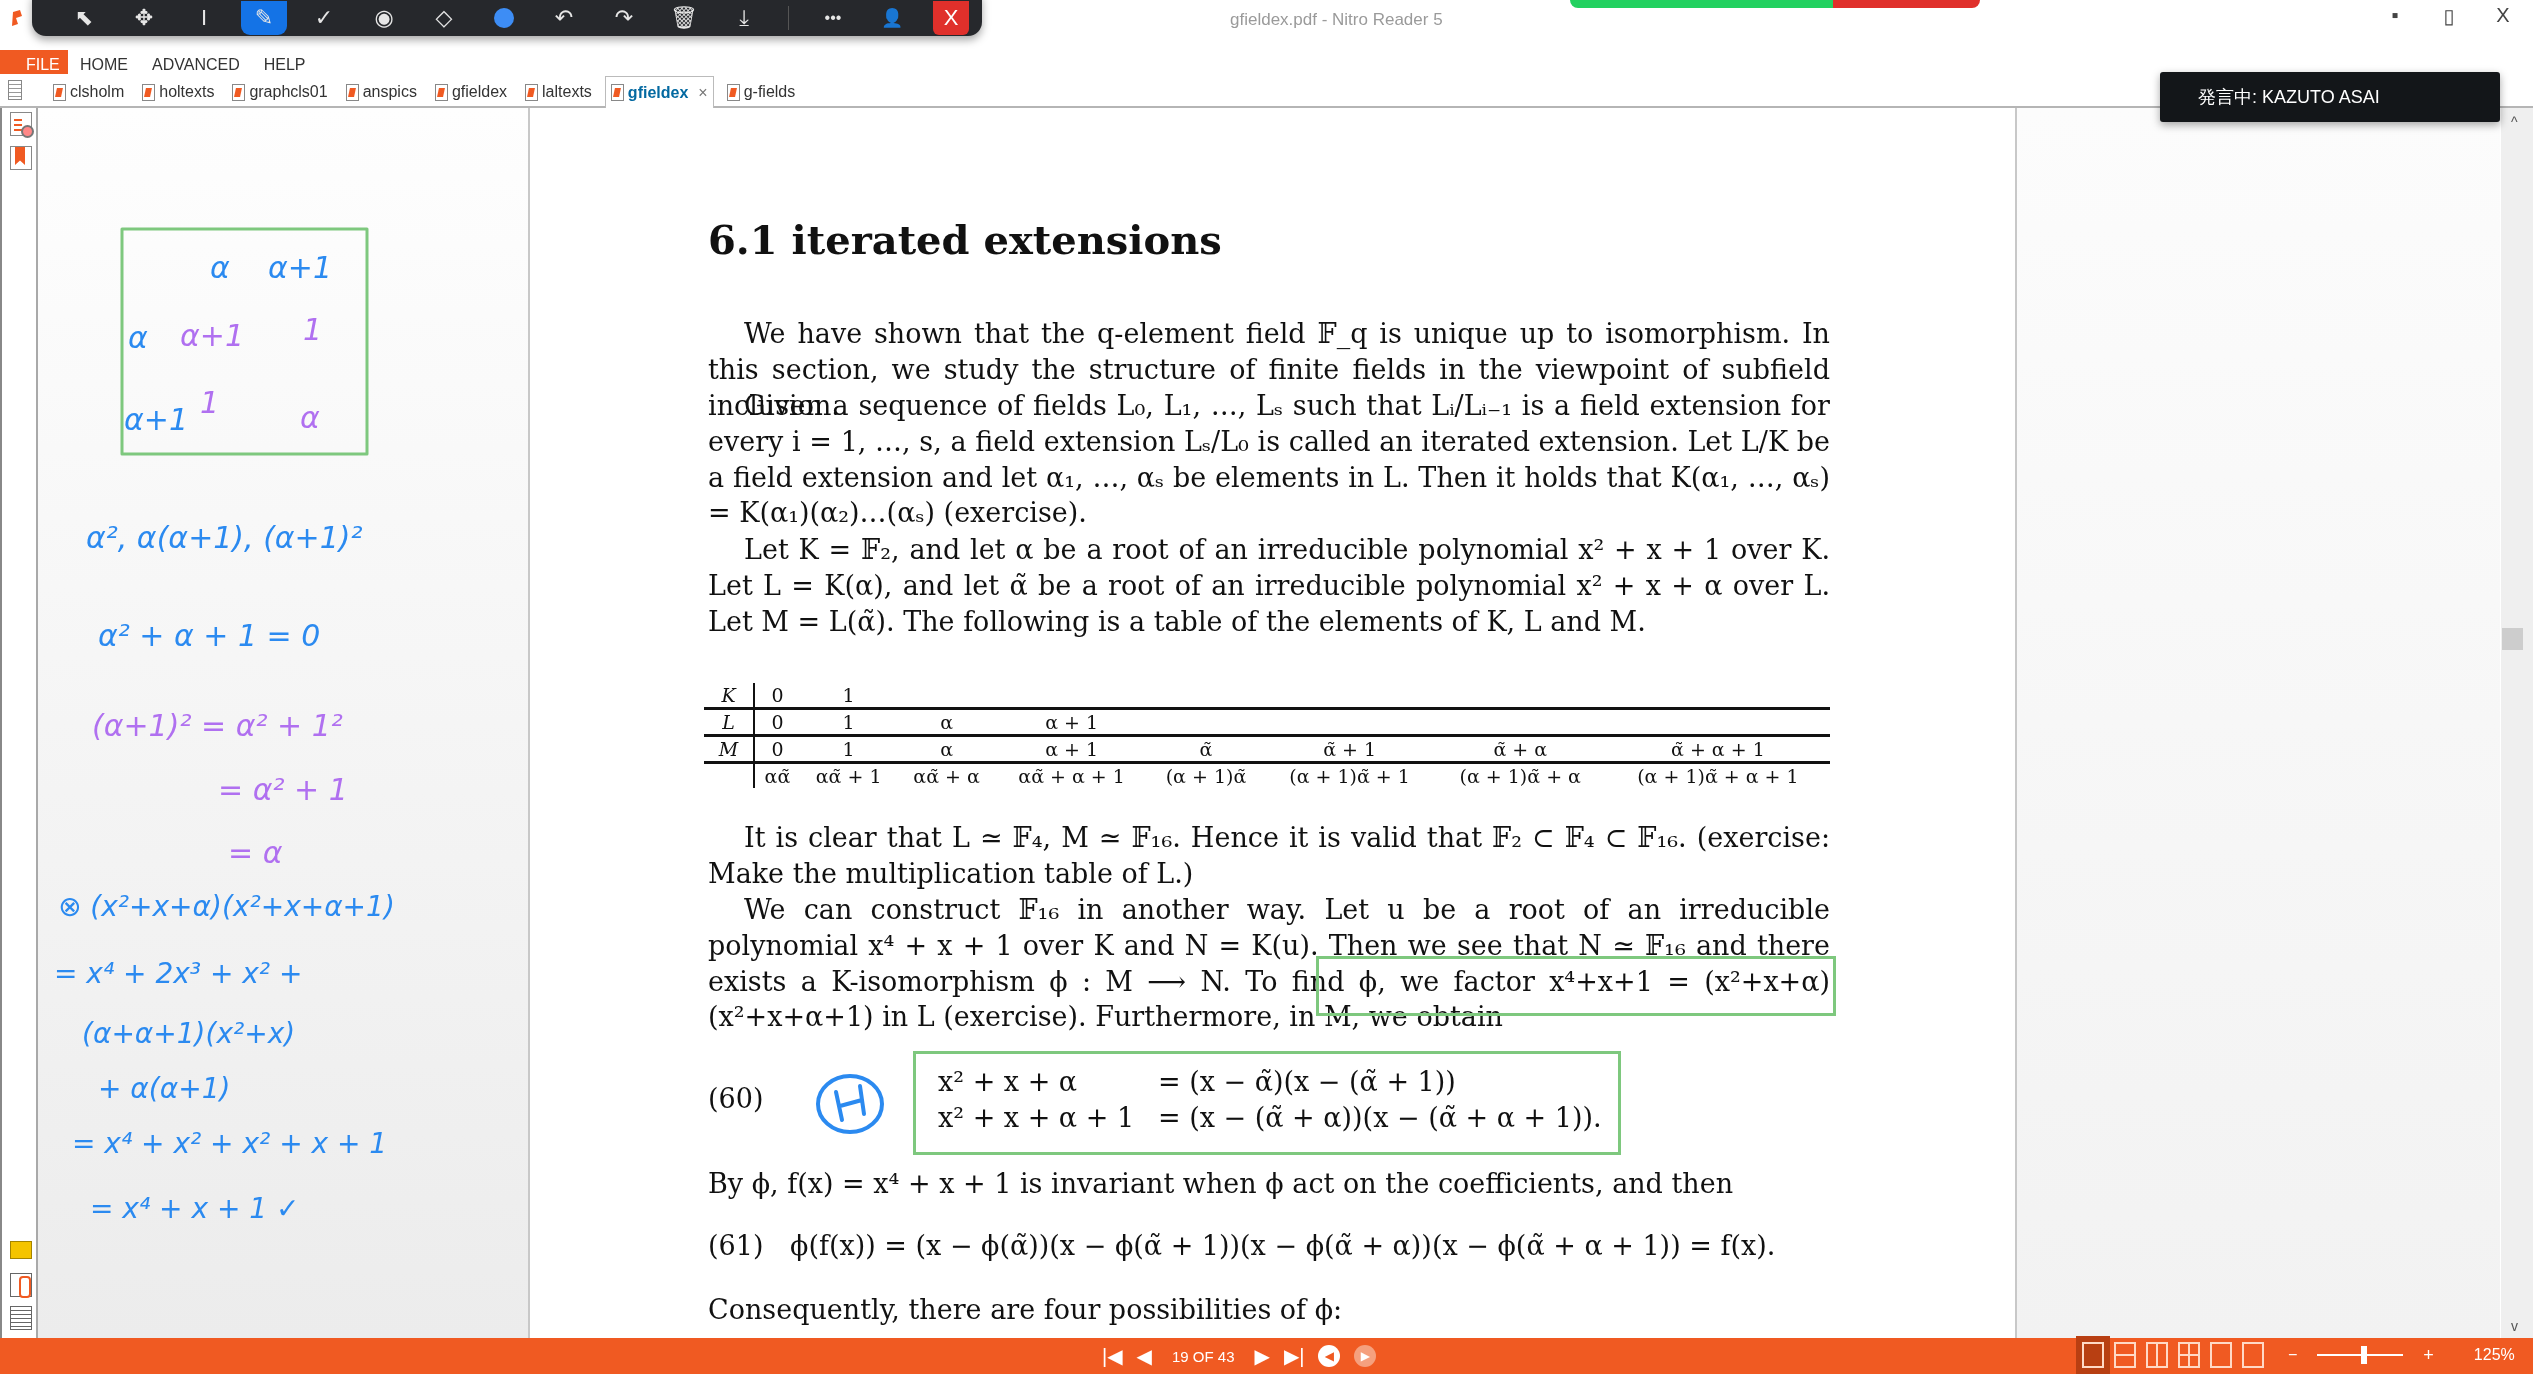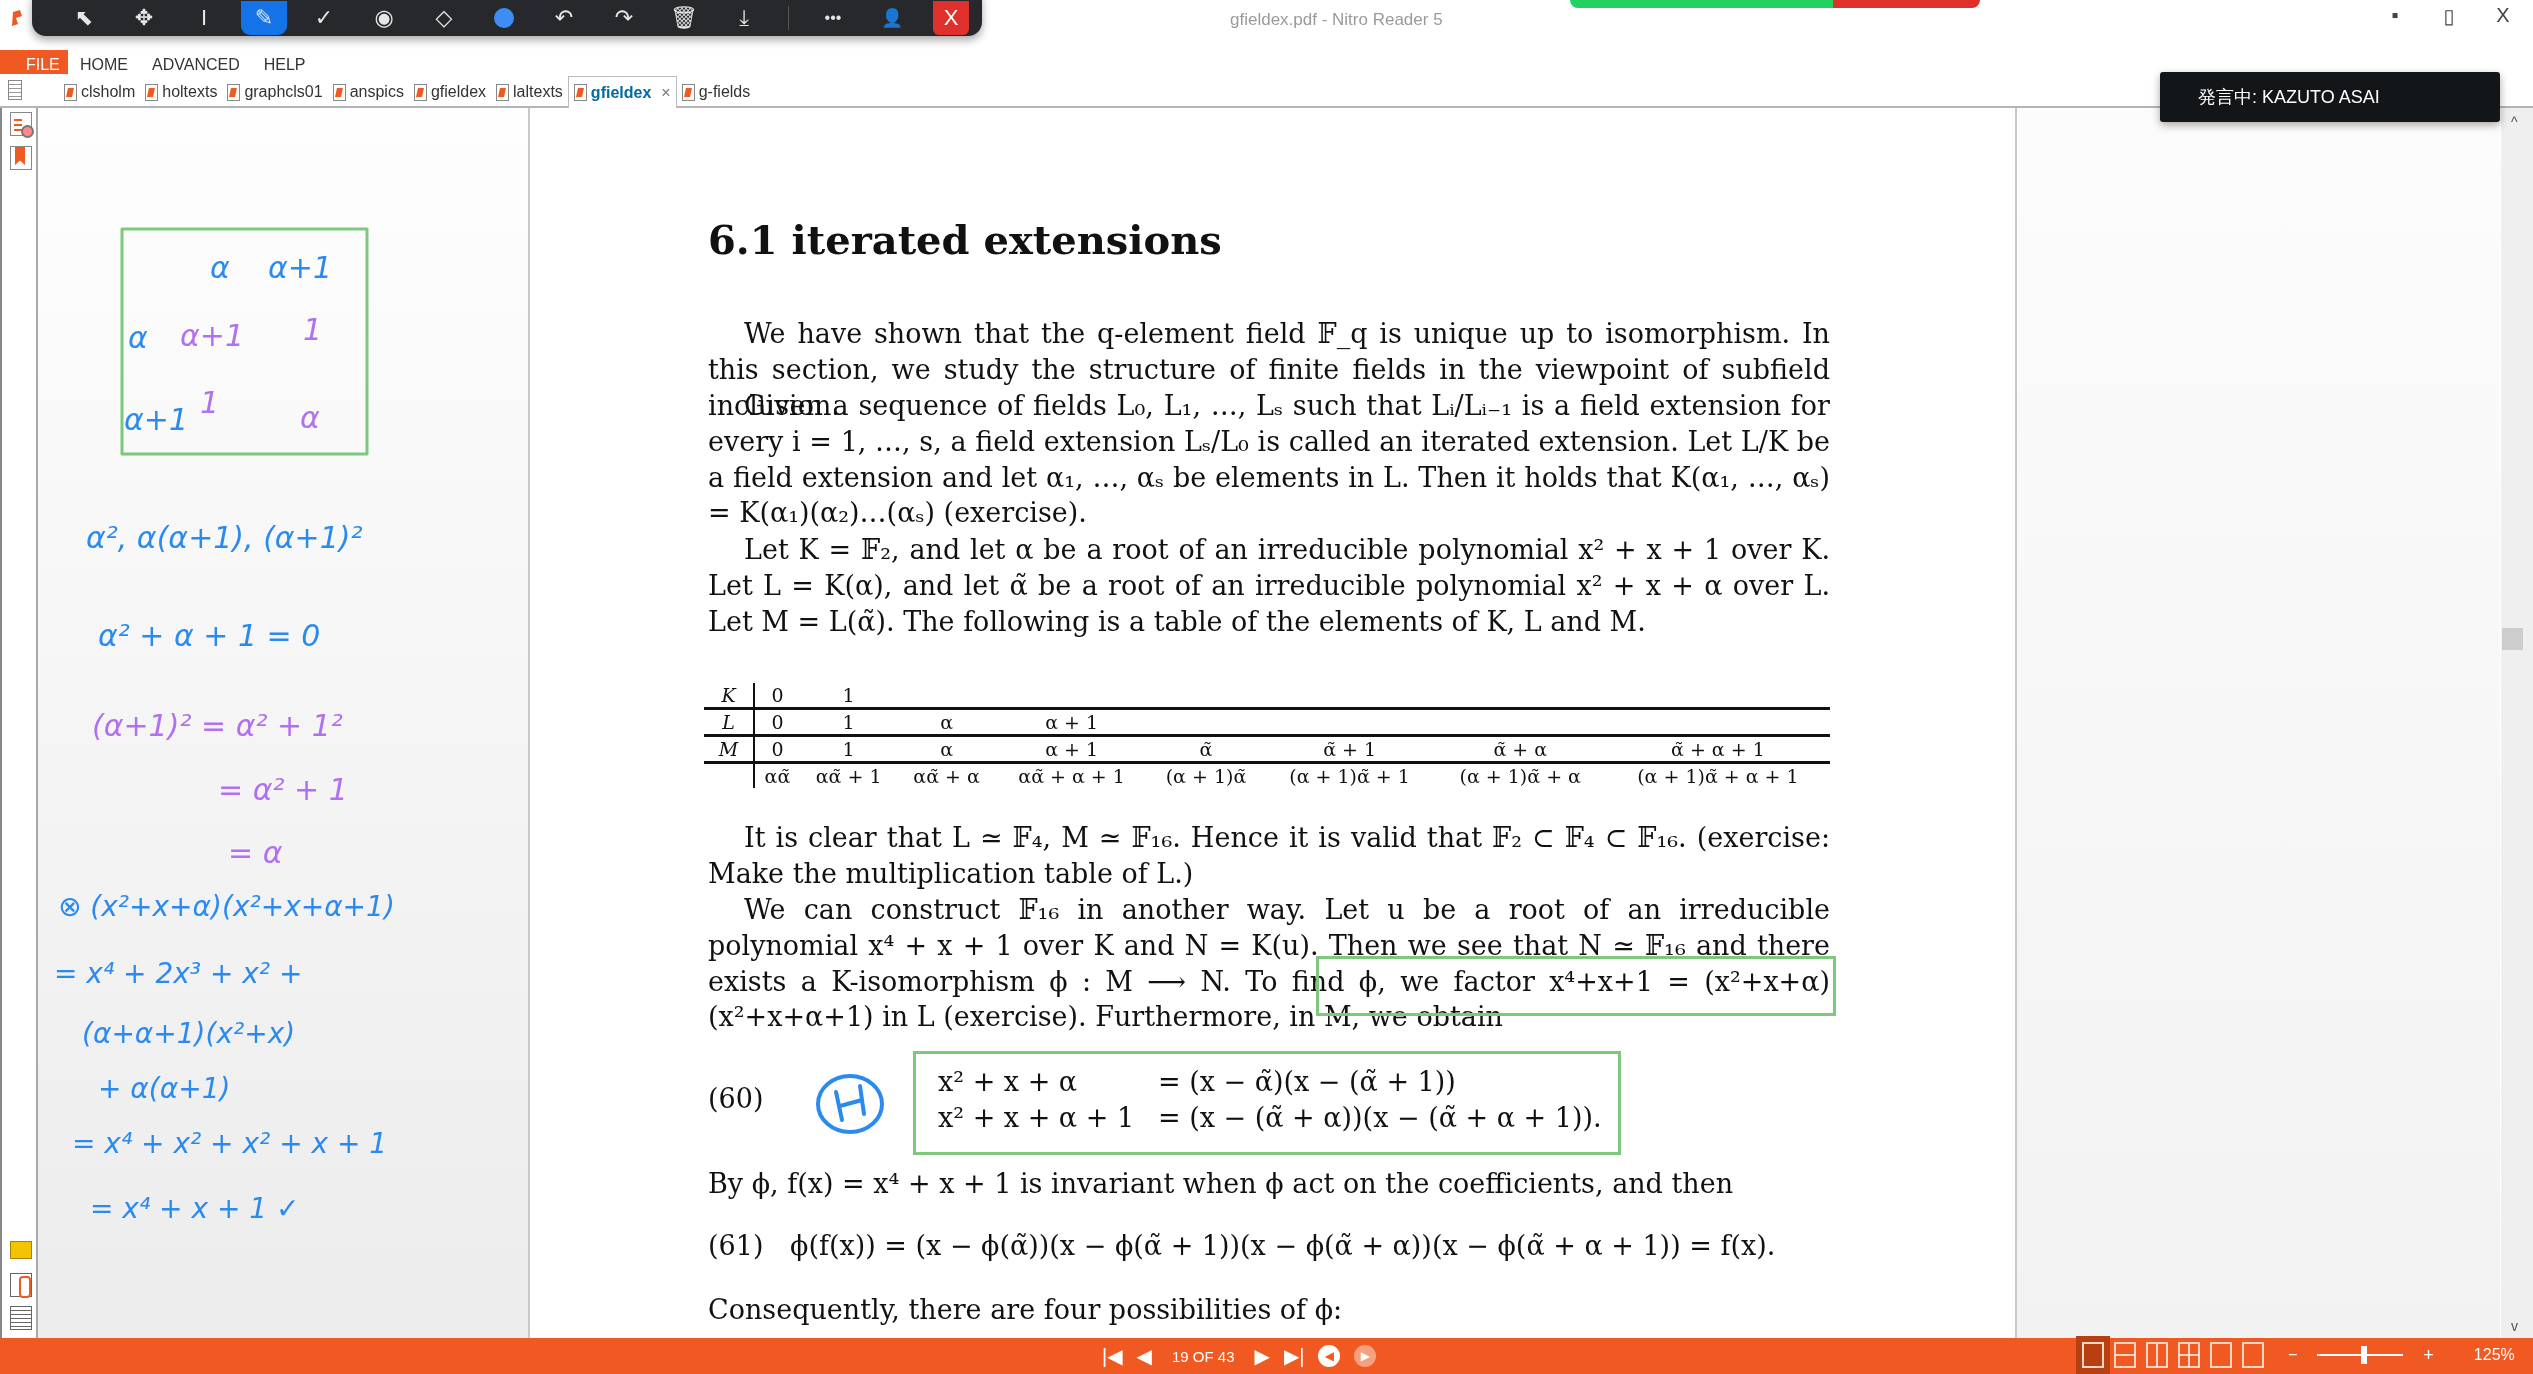--- a/index.html
+++ b/index.html
@@ -23,21 +23,21 @@
   .tb-sep { width: 1px; height: 24px; background: #555; margin: 6px 14px 0; }
   .tb-close { background: #e0302b; border-radius: 0 0 6px 6px; width: 36px; margin-left: 10px; color: #fff; }
   .color-dot { width: 20px; height: 20px; border-radius: 50%; background: #3d8df5; }
 
   
   .ribbon { position: absolute; left: 0; top: 44px; height: 30px; width: 2494px; display: flex; align-items: flex-end; }
   .ribbon-item { font-size: 16px; color: #333; padding: 6px 12px 0; }
   .ribbon-item.file { background: #f05a22; color: #fff; width: 68px; padding-left: 26px; }
   .tabbar { position: absolute; left: 0; top: 74px; height: 34px; width: 2533px; border-bottom: 2px solid #b5b5b5; }
   .tabbar-menu { position: absolute; left: 8px; top: 6px; width: 14px; height: 20px; border: 1px solid #888; background: repeating-linear-gradient(#fff 0 3px, #999 3px 4px); }
-  .doc-tabs { position: absolute; left: 59px; top: 4px; display: flex; gap: 0; }
+  .doc-tabs { position: absolute; left: 48px; top: 4px; display: flex; gap: 8px; }
   .doc-tab { display: flex; align-items: center; height: 28px; padding: 0 5px; font-size: 16px; color: #333; }
   .doc-tab .pdf-ico { width: 13px; height: 17px; border: 1px solid #888; background: #fff; position: relative; margin-right: 4px; }
   .doc-tab .pdf-ico::after { content: ""; position: absolute; left: 2px; top: 3px; width: 6px; height: 9px; background: #f05a22; transform: skewX(-12deg); }
   .doc-tab.active { border: 1px solid #bbb; border-bottom: none; background: #fff; height: 32px; margin-top: -2px; }
   .doc-tab.active .lbl { color: #0369a1; font-weight: bold; }
   .doc-tab .x { margin-left: 10px; color: #777; font-size: 16px; }
 
   
   .speaker-popup { position: absolute; left: 2160px; top: 72px; width: 340px; height: 50px; background: #131619; border-radius: 3px; box-shadow: 0 3px 8px rgba(0,0,0,.35); color: #fff; font-size: 18px; padding: 13px 0 0 38px; z-index: 6; }
   .tabbar-dropdown { position: absolute; left: 2509px; top: 84px; font-size: 14px; color: #555; }

